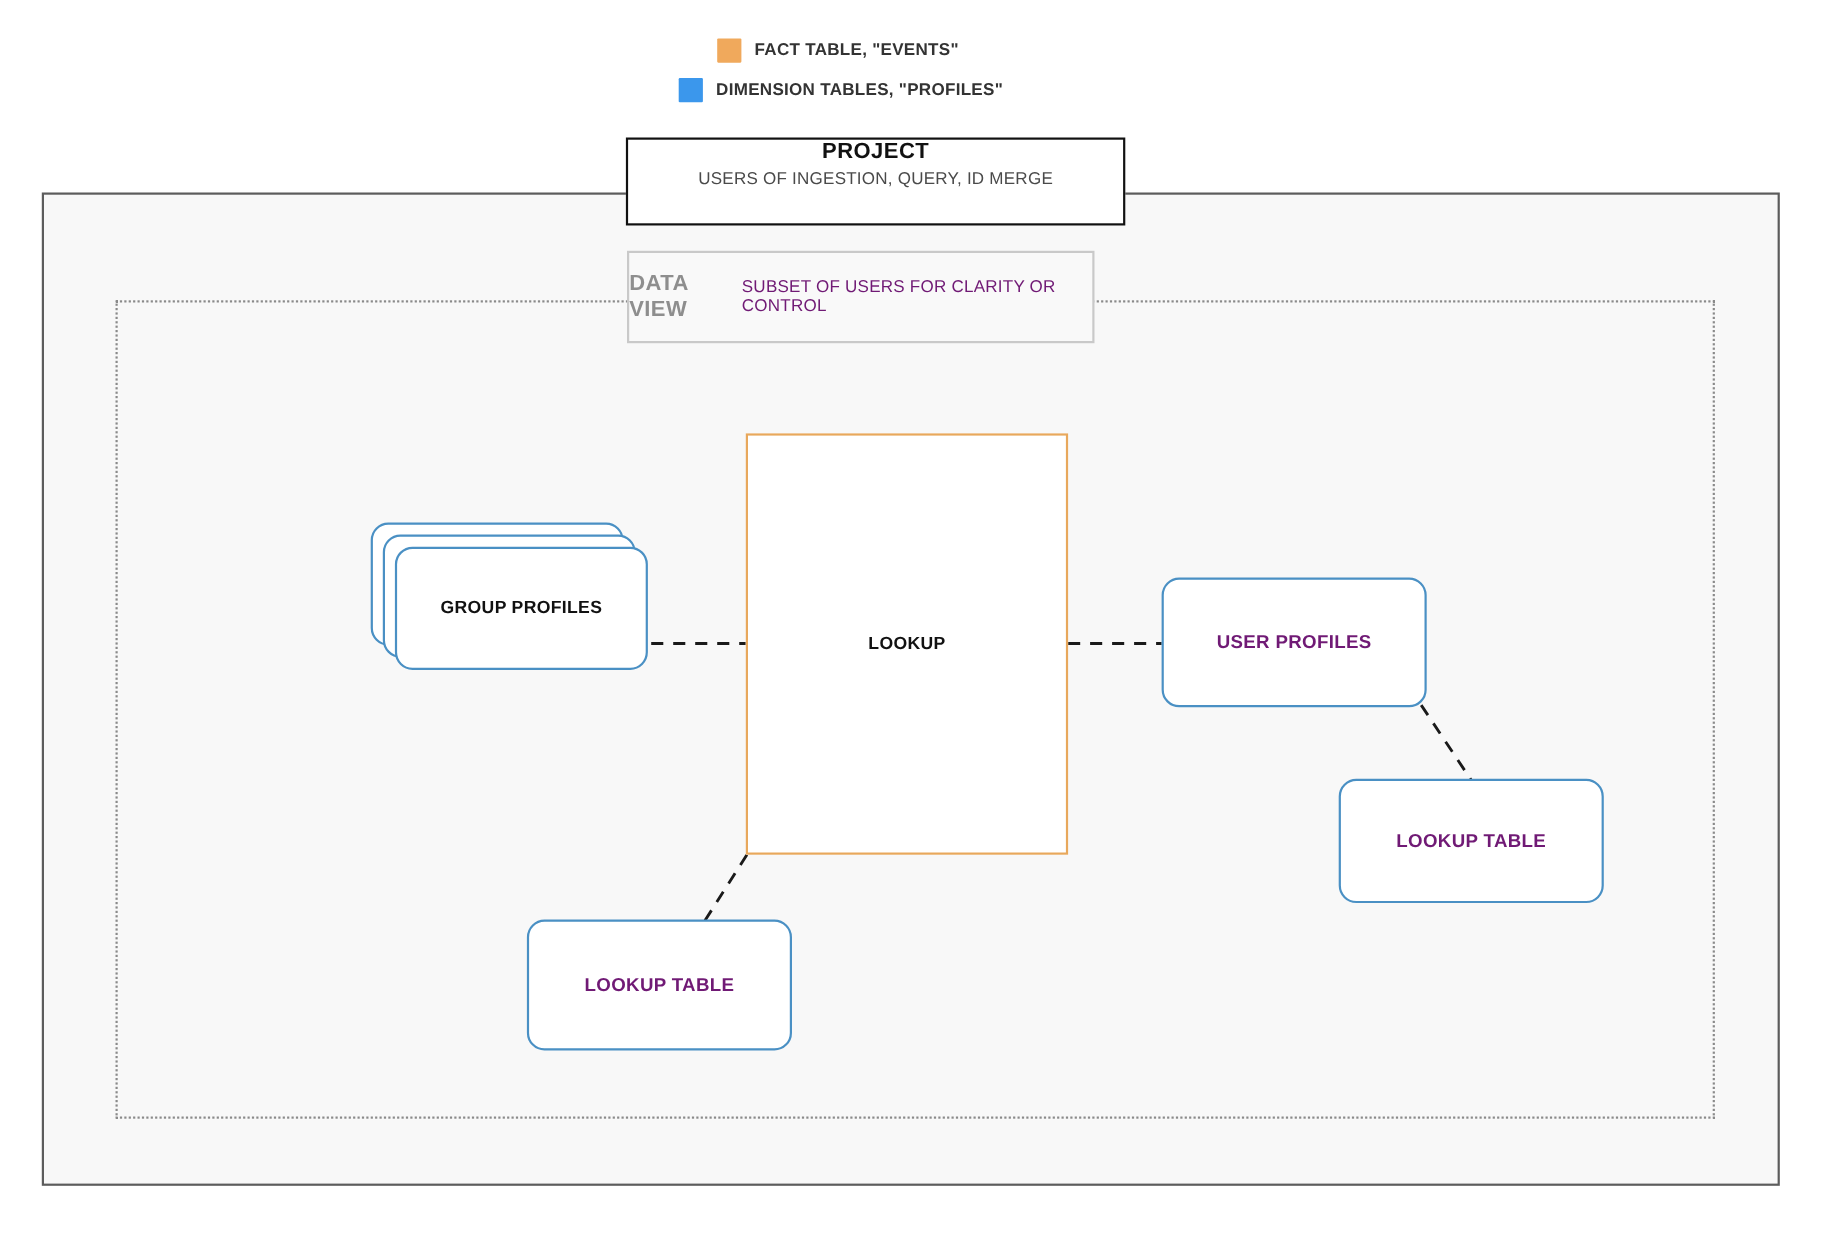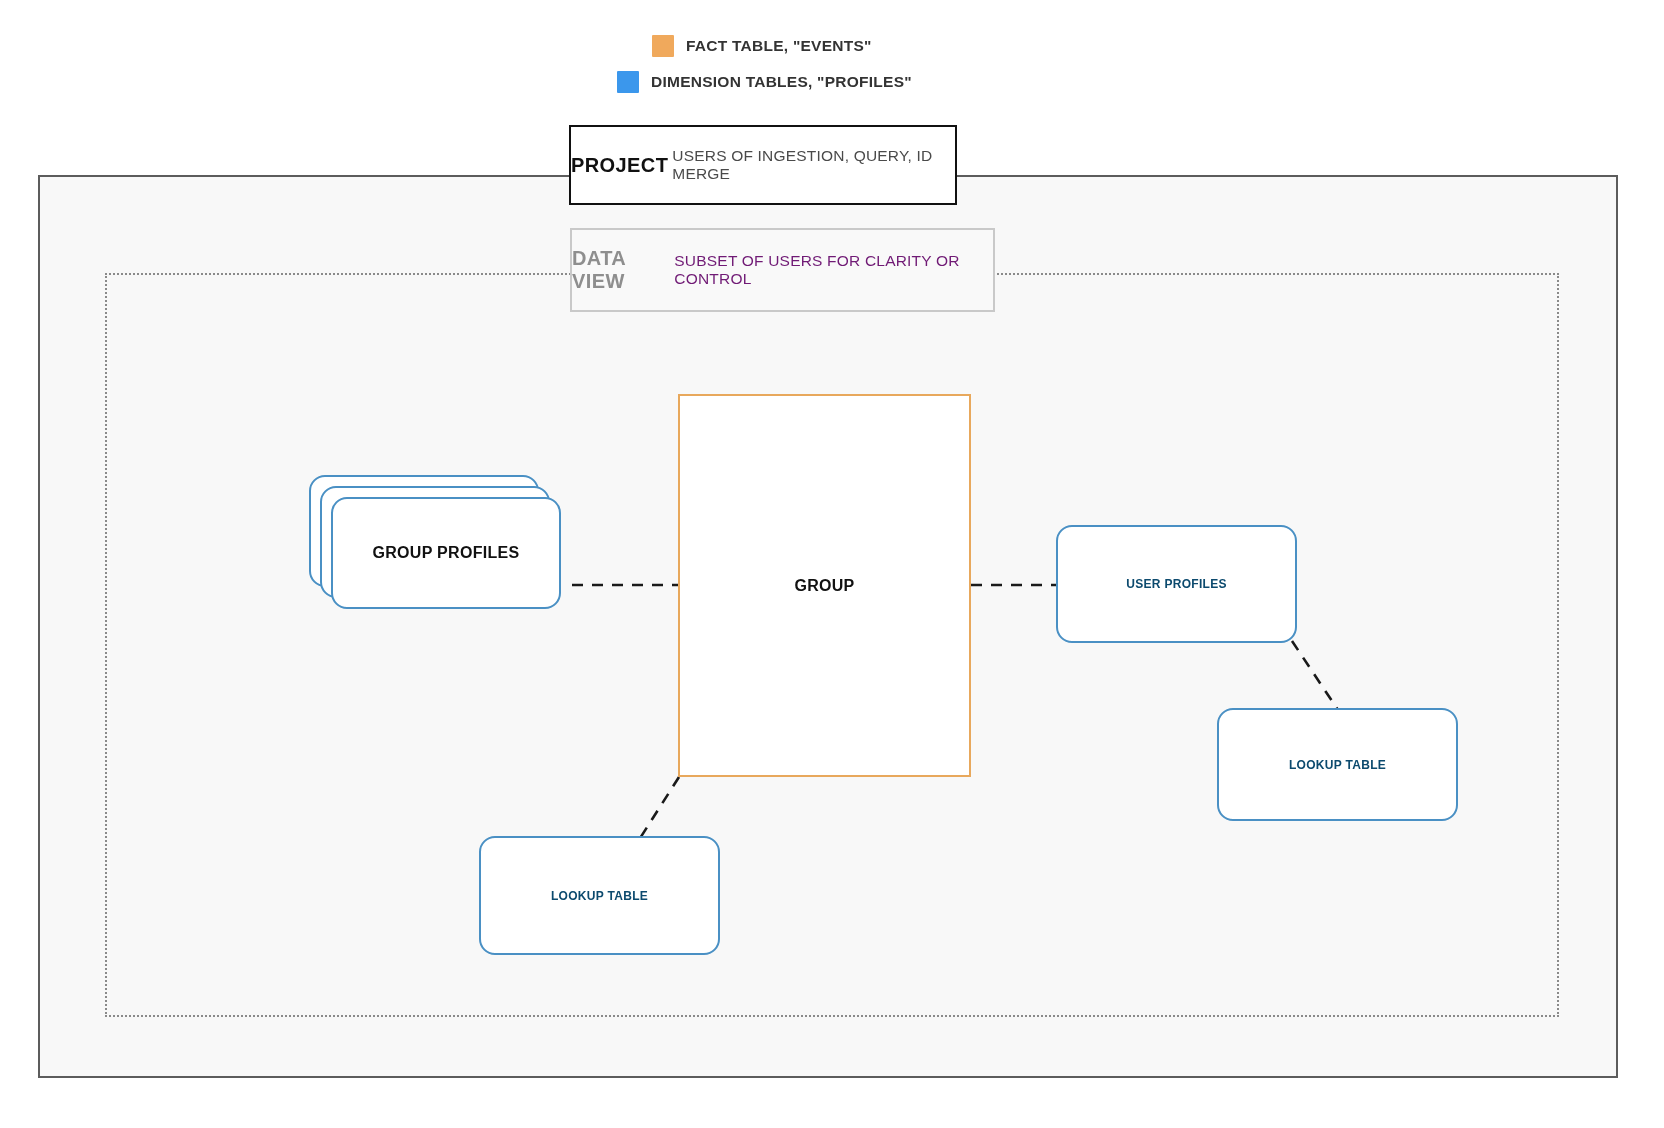--- a/index.html
+++ b/index.html
@@ -64,29 +64,28 @@
     border: 2px dotted #8a8a8a;
     box-sizing: border-box;
     background: transparent;
   }
 
   
   #project-box {
     position: absolute;
     left: 569px;
     top: 125px;
-    width: 388px;
+    width: 454px;
     height: 80px;
     background: #ffffff;
     border: 2px solid #111111;
     box-sizing: border-box;
     display: flex;
-    flex-direction: row;
-    align-items: center;
-    justify-content: center;
+    flex-direction: column;
+    align-items: center;
     gap: 4px;
   }
   #project-box .box-title {
     font-size: 20px;
     font-weight: bold;
     color: #111111;
     letter-spacing: 0.4px;
   }
   #project-box .box-sub {
     font-size: 15.5px;
@@ -149,29 +148,29 @@
     position: absolute;
     background: #ffffff;
     border: 2px solid #4a90c4;
     border-radius: 16px;
     box-sizing: border-box;
     display: flex;
     align-items: center;
     justify-content: center;
   }
   .dim-card .node-label {
-    font-size: 12px;
-    font-weight: bold;
-    color: #0c4a6e;
+    font-size: 17px;
+    font-weight: bold;
+    color: #701a75;
     letter-spacing: 0.3px;
   }
 
   #group-profiles-stack {
     position: absolute;
-    left: 309px;
+    left: 337px;
     top: 475px;
     width: 252px;
     height: 135px;
   }
   #group-profiles-stack .stack-card {
     position: absolute;
     width: 230px;
     height: 112px;
     background: #ffffff;
     border: 2px solid #4a90c4;
@@ -240,21 +239,21 @@
     <div class="box-title">PROJECT</div>
     <div class="box-sub">USERS OF INGESTION, QUERY, ID MERGE</div>
   </div>
 
   <div id="dataview-box">
     <div class="box-title">DATA VIEW</div>
     <div class="box-sub">SUBSET OF USERS FOR CLARITY OR CONTROL</div>
   </div>
 
   <div id="events-box">
-    <div class="node-label">GROUP</div>
+    <div class="node-label">LOOKUP</div>
   </div>
 
   <div id="group-profiles-stack">
     <div class="stack-card c1"></div>
     <div class="stack-card c2"></div>
     <div class="stack-card c3">
       <div class="node-label">GROUP PROFILES</div>
     </div>
   </div>
 

